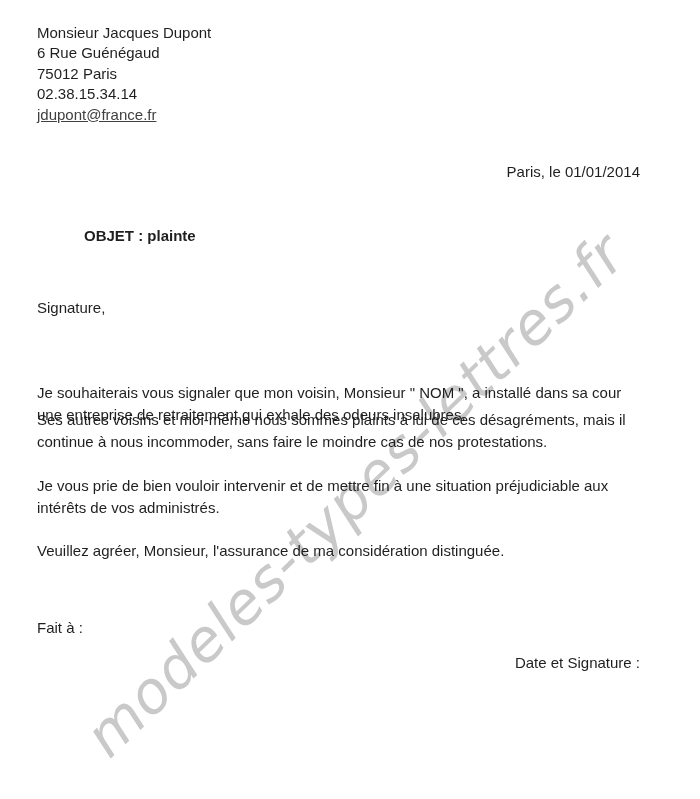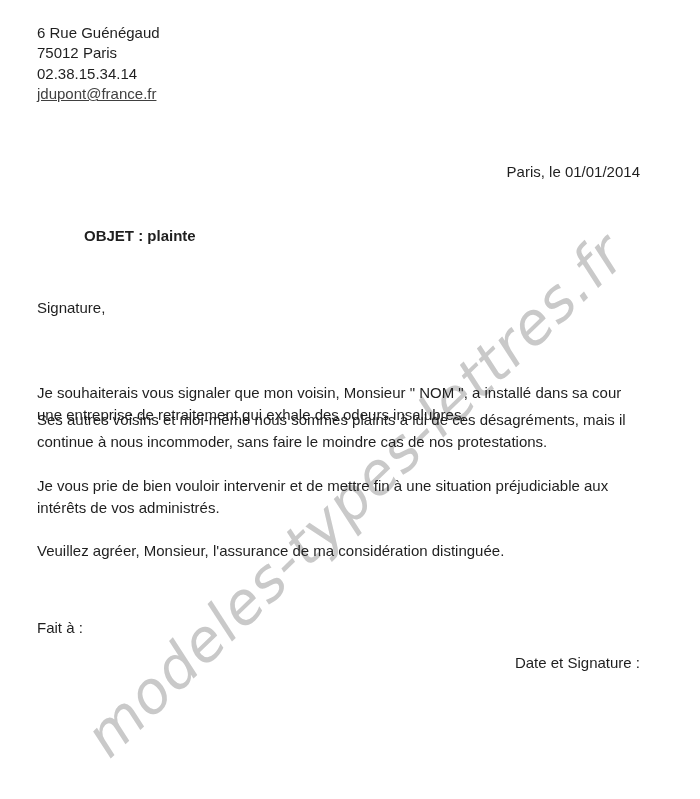--- a/index.html
+++ b/index.html
@@ -49,20 +49,21 @@
   }
 </style>
 </head>
 <body>
 
 <div class="page">
 
   <div class="watermark">modeles-types-lettres.fr</div>
 
   <div class="block sender">
+    <div>Monsieur Jacques Dupont</div>
     <div>6 Rue Guénégaud</div>
     <div>75012 Paris</div>
     <div>02.38.15.34.14</div>
     <div>
       <a href="#">jdupont@france.fr</a>
     </div>
   </div>
 
   <div class="block date-line">Paris, le 01/01/2014</div>
 

